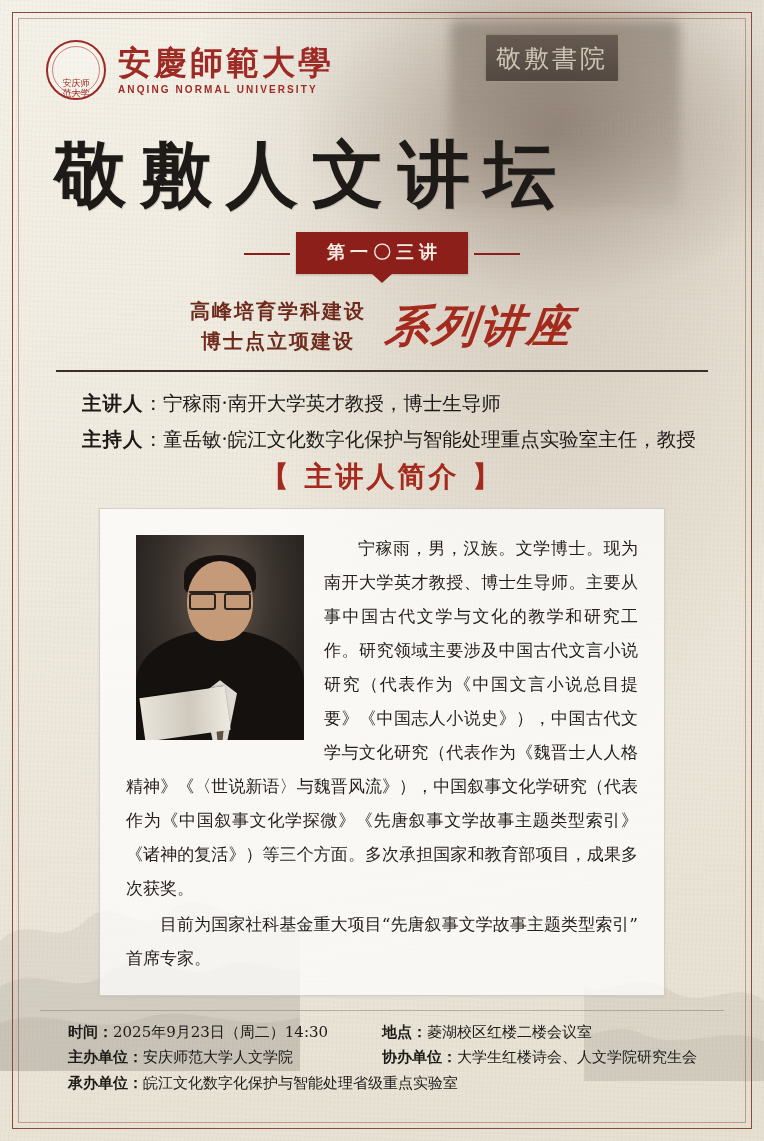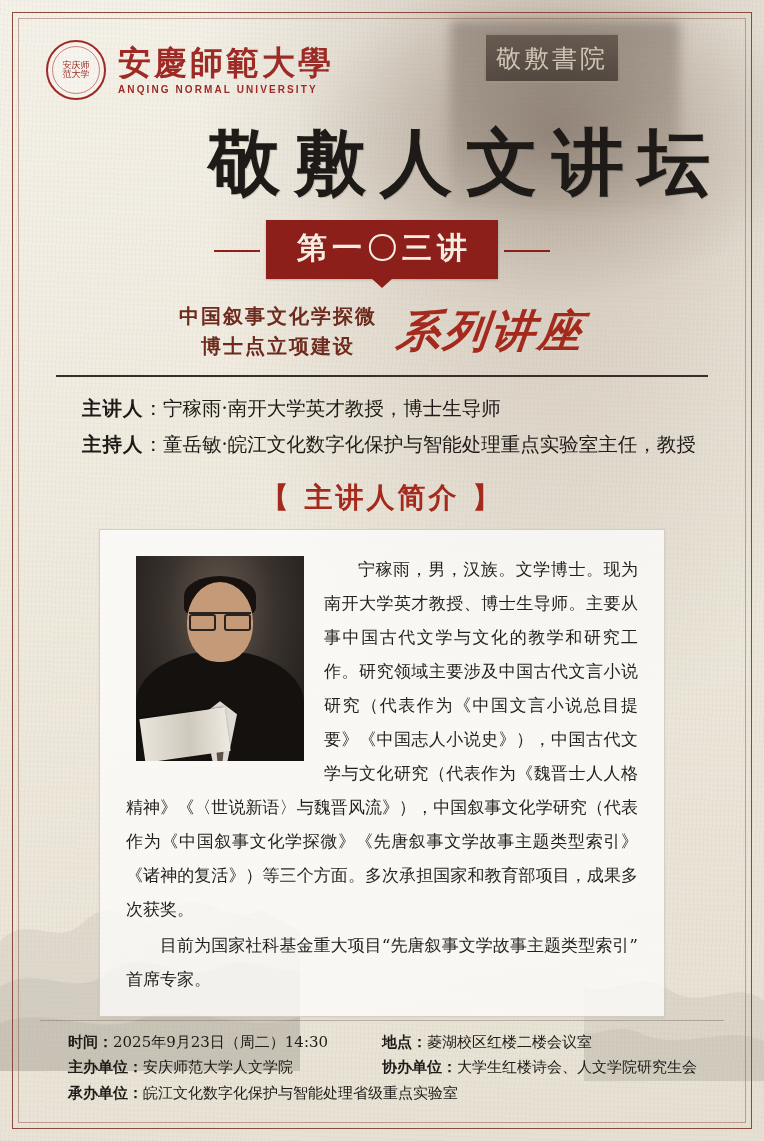--- a/index.html
+++ b/index.html
@@ -110,21 +110,21 @@
   .logo-row {
     display: flex;
     align-items: center;
     padding-top: 40px;
     padding-left: 6px;
   }
   .logo-seal {
     width: 56px; height: 56px;
     border-radius: 50%;
     border: 2px solid #9e2a25;
-    display: flex; align-items: center; justify-content: center;
+    display: flex; align-items: flex-end; justify-content: center;
     flex: 0 0 auto;
     position: relative;
     background: rgba(255,255,255,0.25);
   }
   .logo-seal:after {
     content: "";
     position: absolute;
     inset: 4px;
     border-radius: 50%;
     border: 1px solid rgba(158,42,37,0.55);
@@ -153,43 +153,43 @@
     margin-top: 6px;
     font-size: 10px;
     color: #9e2a25;
     letter-spacing: 2.1px;
     font-family: "Liberation Sans", sans-serif;
     font-weight: 700;
   }
 
   
   .main-title {
-    margin-top: 26px;
-    text-align: right;
+    margin-top: 38px;
+    text-align: left;
     font-size: 72px;
     line-height: 1;
     letter-spacing: 14px;
     text-indent: 14px;
     font-weight: 700;
     color: #1d1a17;
     font-family: "DejaVu Serif", serif;
     text-shadow: 1px 1px 0 rgba(0,0,0,0.12);
   }
 
   
   .badge-wrap {
     margin-top: 22px;
     display: flex;
     justify-content: center;
   }
   .badge {
     position: relative;
     background: #8c1f1a;
     color: #f6ece2;
-    font-size: 30px;
+    font-size: 18px;
     letter-spacing: 5px;
     text-indent: 5px;
     padding: 8px 26px 10px;
     font-family: "DejaVu Serif", serif;
     font-weight: 700;
     box-shadow: 0 1px 2px rgba(0,0,0,0.2);
   }
   .badge:before, .badge:after {
     content: "";
     position: absolute;
@@ -263,21 +263,20 @@
     line-height: 1.85;
     font-family: "DejaVu Serif", serif;
   }
   .people b {
     font-weight: 700;
     letter-spacing: 1px;
   }
 
   
   .bio-heading {
-    margin-top: 16px;
     text-align: center;
     color: #a42a1d;
     font-size: 28px;
     font-weight: 700;
     letter-spacing: 3px;
     font-family: "DejaVu Serif", serif;
   }
 
   
   .bio-card {
@@ -371,21 +370,21 @@
     text-align: justify;
     font-family: "DejaVu Serif", serif;
   }
   .bio-text p { margin: 0 0 2px; }
   .bio-text .indent { text-indent: 34px; }
   .bio-last { margin-top: 12px; }
 
   
   .footer {
     position: absolute;
-    left: 40px; right: 40px; bottom: 34px;
+    left: 40px; right: 40px; bottom: 44px;
     z-index: 6;
     border-top: 1px solid rgba(100,80,64,0.35);
     padding-top: 9px;
     font-size: 15px;
     color: #1d1a17;
     font-family: "DejaVu Serif", serif;
   }
   .footer-row {
     display: flex;
     line-height: 1.72;
@@ -432,21 +431,21 @@
 
     <div class="badge-wrap">
       <div class="badge">
         <span>第一〇三讲</span>
         <span class="badge-tail"></span>
       </div>
     </div>
 
     <div class="series-row">
       <div class="series-left">
-        <div>中国叙事文化学探微</div>
+        <div>高峰培育学科建设</div>
         <div>博士点立项建设</div>
       </div>
       <div class="series-right">系列讲座</div>
     </div>
 
     <div class="rule"></div>
 
     <div class="people">
       <div>
         <b>主讲人</b><span>：宁稼雨·南开大学英才教授，博士生导师</span>

